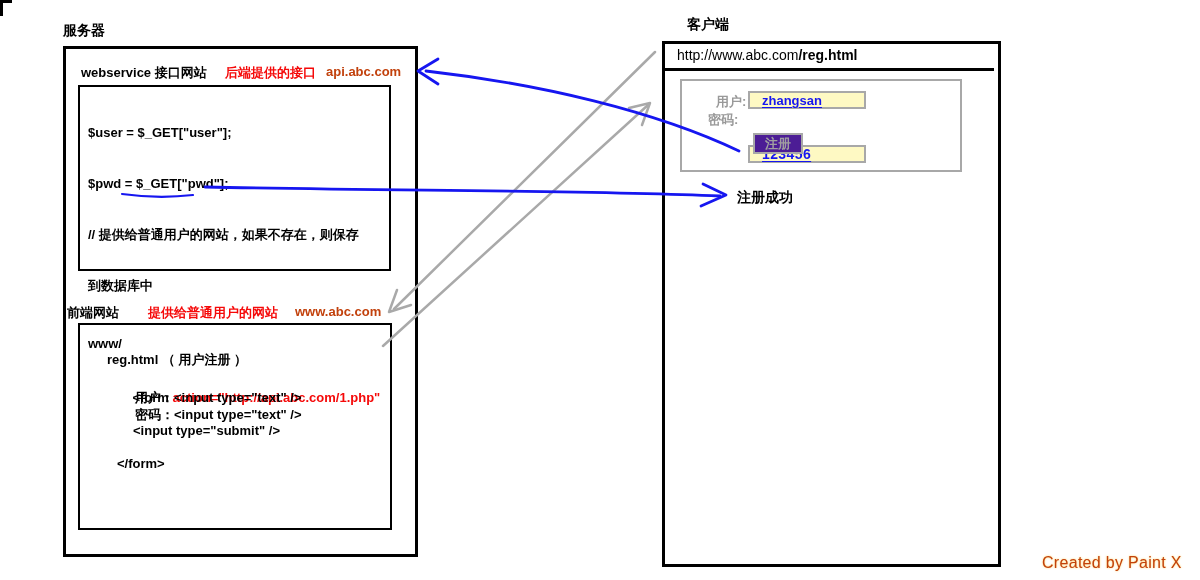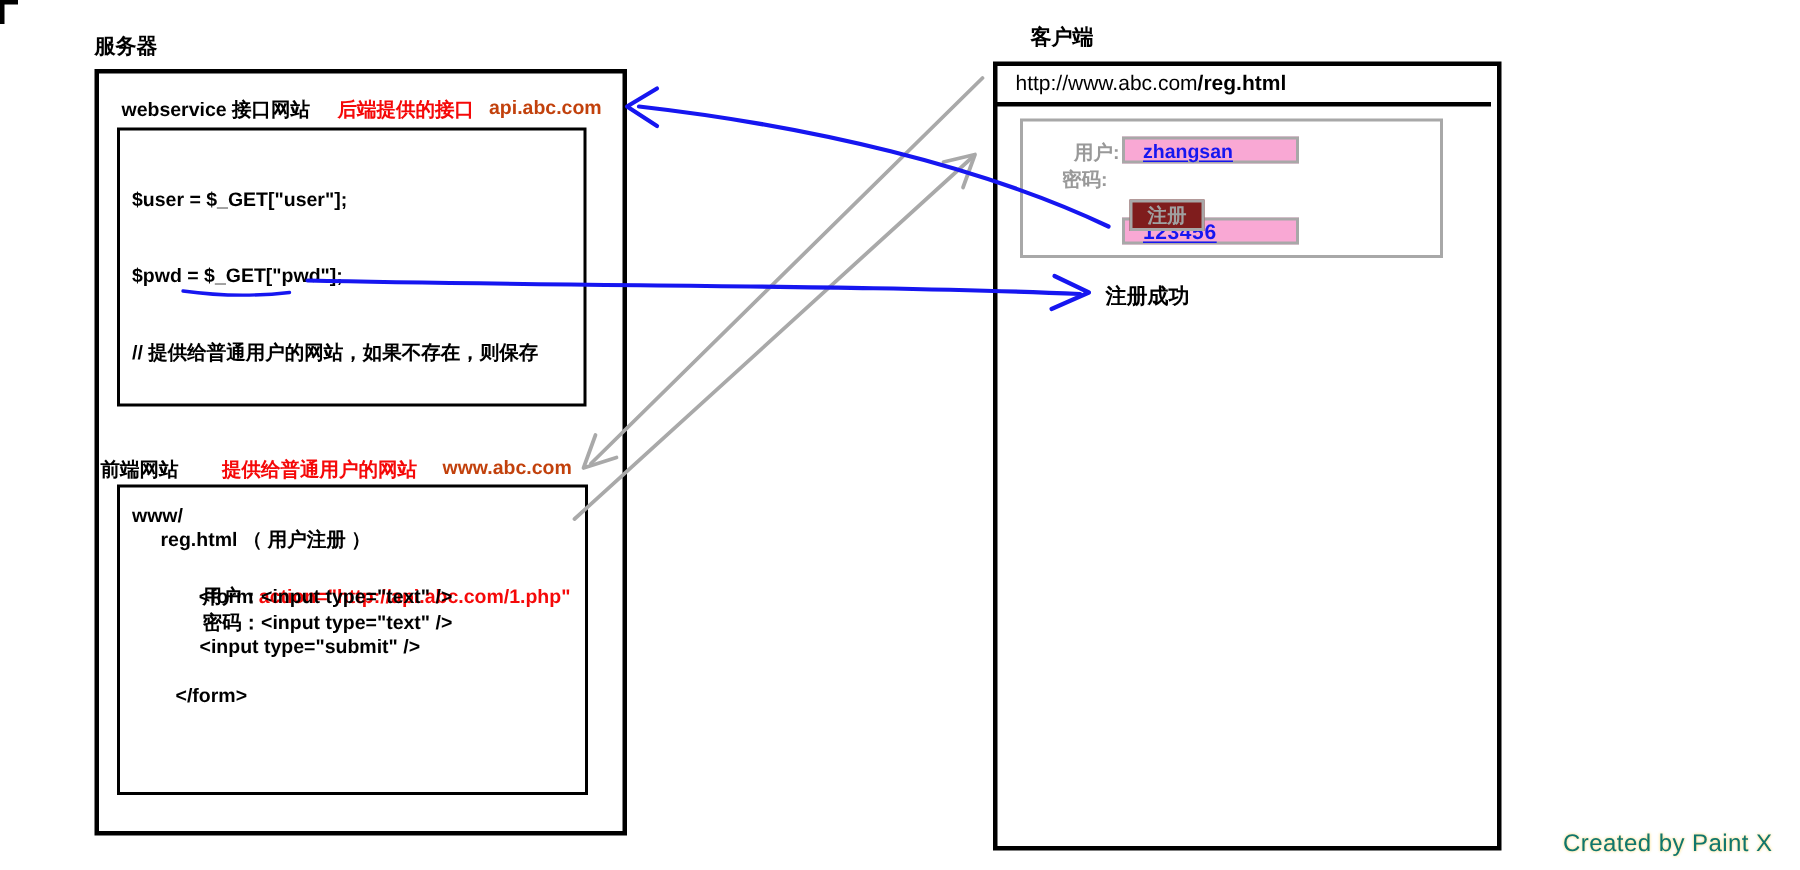--- a/index.html
+++ b/index.html
@@ -17,36 +17,36 @@
   .red{color:#f50909;}
   .green{color:#c2410c;}
   .url-band{
     border-bottom:3px solid #000;display:flex;align-items:center;
     padding-left:15px;font-size:14px;box-sizing:border-box;
   }
   .url-band .bold{font-weight:700;}
   .gray-panel{border:2px solid #a8a8a8;box-sizing:border-box;background:#fff;}
   .form-label{font-size:13px;color:#999;font-weight:600;}
   .mock-input{
-    border:2px solid #a8a8a8;box-sizing:border-box;background:#f9a8d4;
+    border:2px solid #a8a8a8;box-sizing:border-box;background:#fef9c3;
     display:flex;align-items:center;padding-left:12px;
   }
   .mock-input .val{
     color:#1616f0;font-size:13px;font-weight:600;
     text-decoration:underline;text-underline-offset:2px;
   }
   .mock-input .val.bold{font-size:14px;font-weight:700;letter-spacing:.4px;}
   .mock-btn{
-    border:2px solid #a8a8a8;box-sizing:border-box;background:#7f1d1d;color:#a0a0a0;
+    border:2px solid #a8a8a8;box-sizing:border-box;background:#4c1d95;color:#a0a0a0;
     display:flex;align-items:center;justify-content:center;
     font-size:13px;font-weight:600;cursor:default;
   }
   .result-text{font-size:14px;font-weight:700;}
   .watermark{
-    font-size:16px;color:#0f766e;letter-spacing:.3px;
+    font-size:16px;color:#c2410c;letter-spacing:.3px;
     text-shadow:0 0 2px rgba(255,208,77,.95);
   }
   .corner-mark-v{width:3px;height:16px;background:#000;left:0;top:0;}
   .corner-mark-h{width:12px;height:3px;background:#000;left:0;top:0;}
   svg.overlay{position:absolute;left:0;top:0;pointer-events:none;}
 </style>
 </head>
 <body>
 
 <div id="canvas">
@@ -60,20 +60,21 @@
 
   <span class="abs hdr" style="left:81px;top:64px;">webservice 接口网站</span>
   <span class="abs hdr red" style="left:225px;top:64px;">后端提供的接口</span>
   <span class="abs hdr green" style="left:326px;top:64px;">api.abc.com</span>
 
   <div class="abs inner-frame" style="left:78px;top:85px;width:313px;height:186px;"></div>
   <div class="abs code" style="left:88px;top:90px;width:298px;">
     <div class="code-line">$user = $_GET["user"];</div>
     <div class="code-line">$pwd = $_GET["pwd"];</div>
     <div class="code-line">// 提供给普通用户的网站，如果不存在，则保存</div>
+    <div class="code-line">到数据库中</div>
     <div class="code-line"></div>
     <div class="code-line">echo "注册成功"</div>
     <div class="code-line"></div>
     <div class="code-line">// echo "注册失败"</div>
   </div>
 
   <span class="abs hdr" style="left:67px;top:304px;">前端网站</span>
   <span class="abs hdr red" style="left:148px;top:304px;">提供给普通用户的网站</span>
   <span class="abs hdr green" style="left:295px;top:304px;">www.abc.com</span>
 

